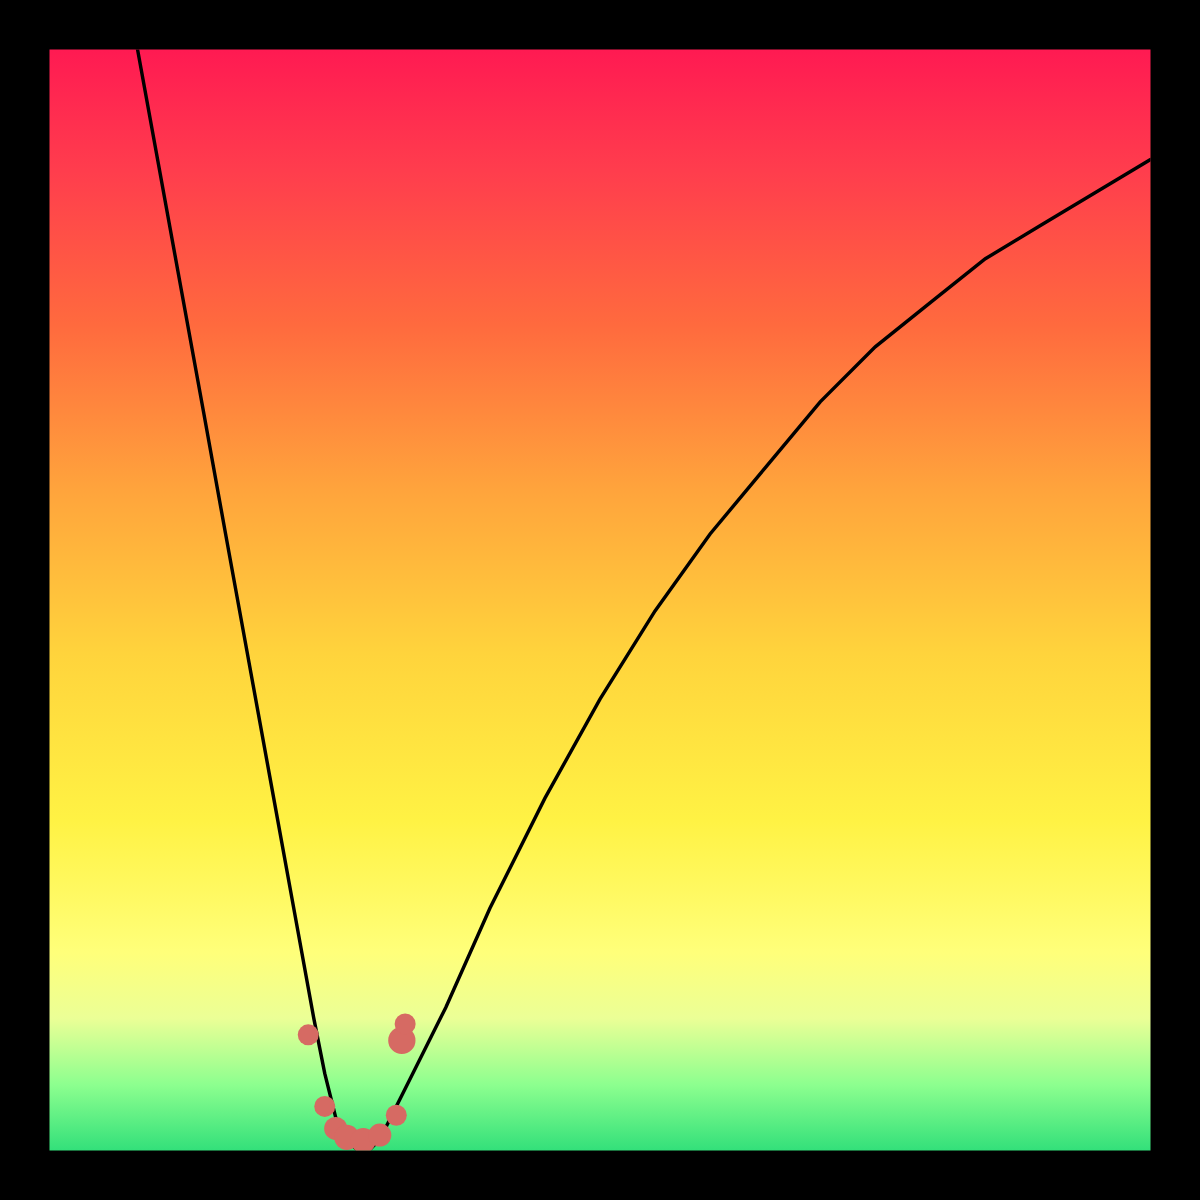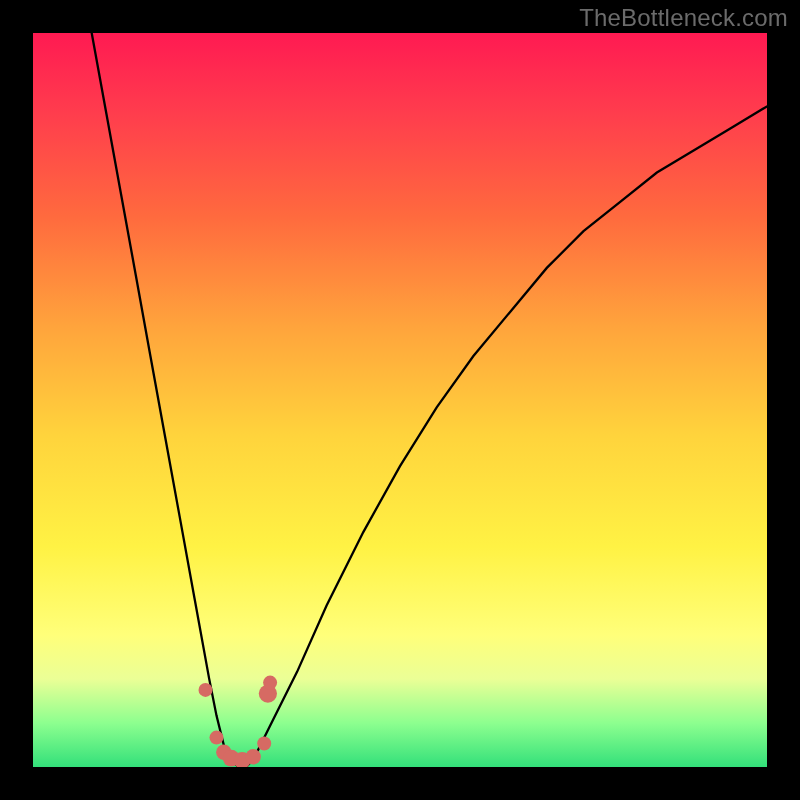--- a/index.html
+++ b/index.html
@@ -52,21 +52,20 @@
     top: 0;
     left: 0;
     width: 734px;
     height: 734px;
   }
 </style>
 </head>
 <body>
 
 <div class="frame">
-  <div class="watermark">TheBottleneck.com</div>
   <div class="plot">
     <svg class="curve" viewBox="0 0 734 734">
       <path id="curvePath" fill="none" stroke="#000000" stroke-width="2.3" stroke-linecap="round" d="M58.7 0.0 L73.4 80.7 L88.1 161.5 L102.8 242.2 L117.4 323.0 L132.1 403.7 L146.8 484.4 L161.5 565.2 L176.2 645.9 L183.5 682.6 L190.8 712.0 L198.2 726.7 L205.5 734.0 L212.9 734.0 L220.2 726.7 L227.5 712.0 L242.2 682.6 L264.2 638.6 L293.6 572.5 L330.3 499.1 L367.0 433.1 L403.7 374.3 L440.4 323.0 L477.1 278.9 L513.8 234.9 L550.5 198.2 L587.2 168.8 L623.9 139.5 L660.6 117.4 L697.3 95.4 L734.0 73.4"></path>
       <g id="markers">
           <circle cx="172.5" cy="656.9" r="7.0" fill="#d66a63"></circle>
           <circle cx="183.5" cy="704.6" r="7.0" fill="#d66a63"></circle>
           <circle cx="190.8" cy="719.3" r="7.7" fill="#d66a63"></circle>
           <circle cx="198.2" cy="725.2" r="8.4" fill="#d66a63"></circle>
           <circle cx="209.2" cy="727.4" r="8.4" fill="#d66a63"></circle>
           <circle cx="220.2" cy="723.7" r="7.7" fill="#d66a63"></circle>

